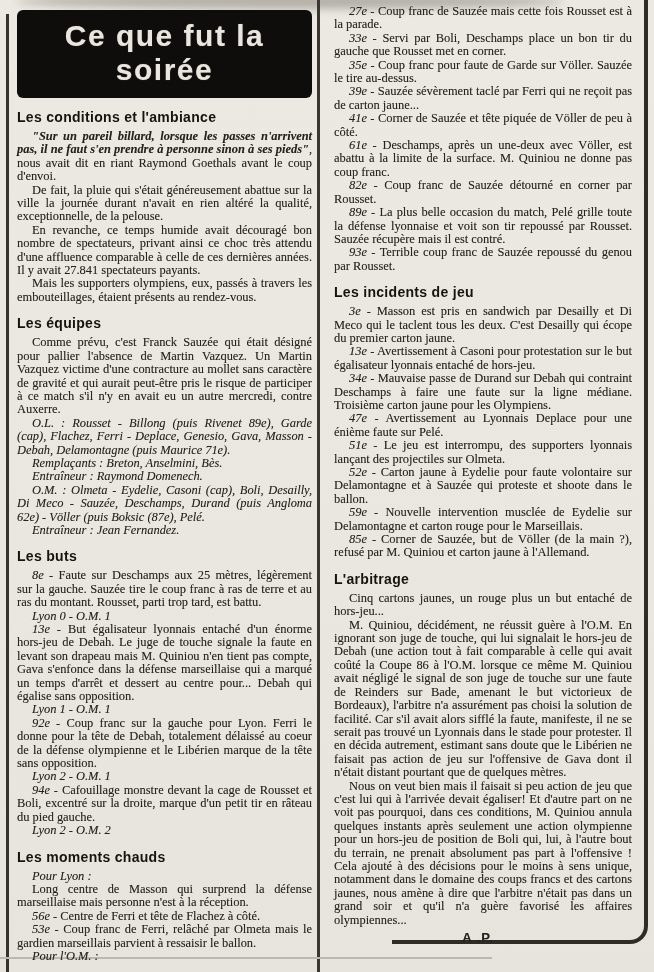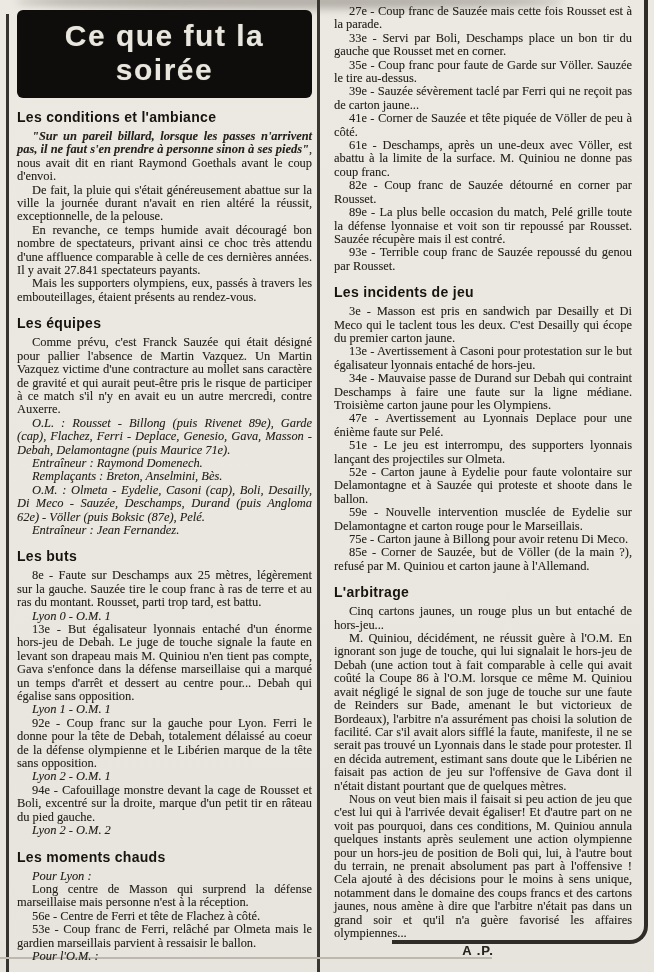--- a/index.html
+++ b/index.html
@@ -29,21 +29,21 @@
   }
   .sec{
     font-family:"Liberation Sans", sans-serif;font-weight:bold;
     font-size:14px;letter-spacing:.3px;color:#17130e;
     margin:11px 0 5px 0;
   }
   .para{
     margin:0;font-size:12.4px;line-height:13.4px;text-align:justify;
     text-indent:15px;text-shadow:.2px .2px 0 rgba(45,40,34,.3);
   }
-  .lead{}
+  .lead{font-style:italic;}
   .score{font-style:italic;}
   .subhead{font-style:italic;text-align:left;}
   .team{font-style:italic;}
   .quote-lead{font-style:italic;font-weight:bold;}
   .signature{
     font-family:"Liberation Sans", sans-serif;font-weight:bold;
     font-size:13px;letter-spacing:1px;text-align:center;
     margin:4px 10px 0 0;text-indent:0;
   }
 </style>
@@ -59,29 +59,29 @@
   <div class="fold-line"></div>
 
   <div class="col col-left">
 
     <div class="banner">
       <span>Ce que fut la soirée</span>
     </div>
 
     <div class="sec">Les conditions et l'ambiance</div>
     <p class="para"><span class="quote-lead">"Sur un pareil billard, lorsque les passes n'arrivent pas, il ne faut s'en prendre à personne sinon à ses pieds"</span><span>, nous avait dit en riant Raymond Goethals avant le coup d'envoi.</span></p>
-    <p class="para">De fait, la pluie qui s'était généreusement abattue sur la ville la journée durant n'avait en rien altéré la réussit, exceptionnelle, de la pelouse.</p>
+    <p class="para">De fait, la pluie qui s'était généreusement abattue sur la ville la journée durant n'avait en rien altéré la qualité, exceptionnelle, de la pelouse.</p>
     <p class="para">En revanche, ce temps humide avait découragé bon nombre de spectateurs, privant ainsi ce choc très attendu d'une affluence comparable à celle de ces dernières années. Il y avait 27.841 spectateurs payants.</p>
     <p class="para">Mais les supporters olympiens, eux, passés à travers les embouteillages, étaient présents au rendez-vous.</p>
 
     <div class="sec">Les équipes</div>
     <p class="para">Comme prévu, c'est Franck Sauzée qui était désigné pour pallier l'absence de Martin Vazquez. Un Martin Vazquez victime d'une contracture au mollet sans caractère de gravité et qui aurait peut-être pris le risque de participer à ce match s'il n'y en avait eu un autre mercredi, contre Auxerre.</p>
     <p class="para team">O.L. : Rousset - Billong (puis Rivenet 89e), Garde (cap), Flachez, Ferri - Deplace, Genesio, Gava, Masson - Debah, Delamontagne (puis Maurice 71e).</p>
+    <p class="para team">Remplaçants : Breton, Anselmini, Bès.</p>
     <p class="para team">Entraîneur : Raymond Domenech.</p>
-    <p class="para team">Remplaçants : Breton, Anselmini, Bès.</p>
     <p class="para team">O.M. : Olmeta - Eydelie, Casoni (cap), Boli, Desailly, Di Meco - Sauzée, Deschamps, Durand (puis Angloma 62e) - Völler (puis Boksic (87e), Pelé.</p>
     <p class="para team">Entraîneur : Jean Fernandez.</p>
 
     <div class="sec">Les buts</div>
     <p class="para"><span class="lead">8e</span><span> - Faute sur Deschamps aux 25 mètres, légèrement sur la gauche. Sauzée tire le coup franc à ras de terre et au ras du montant. Rousset, parti trop tard, est battu.</span></p>
     <p class="para score">Lyon 0 - O.M. 1</p>
     <p class="para"><span class="lead">13e</span><span> - But égalisateur lyonnais entaché d'un énorme hors-jeu de Debah. Le juge de touche signale la faute en levant son drapeau mais M. Quiniou n'en tient pas compte, Gava s'enfonce dans la défense marseillaise qui a marqué un temps d'arrêt et dessert au centre pour... Debah qui égalise sans opposition.</span></p>
     <p class="para score">Lyon 1 - O.M. 1</p>
     <p class="para"><span class="lead">92e</span><span> - Coup franc sur la gauche pour Lyon. Ferri le donne pour la tête de Debah, totalement délaissé au coeur de la défense olympienne et le Libérien marque de la tête sans opposition.</span></p>
     <p class="para score">Lyon 2 - O.M. 1</p>
@@ -110,21 +110,20 @@
     <p class="para"><span class="lead">93e</span><span> - Terrible coup franc de Sauzée repoussé du genou par Rousset.</span></p>
 
     <div class="sec">Les incidents de jeu</div>
     <p class="para"><span class="lead">3e</span><span> - Masson est pris en sandwich par Desailly et Di Meco qui le taclent tous les deux. C'est Desailly qui écope du premier carton jaune.</span></p>
     <p class="para"><span class="lead">13e</span><span> - Avertissement à Casoni pour protestation sur le but égalisateur lyonnais entaché de hors-jeu.</span></p>
     <p class="para"><span class="lead">34e</span><span> - Mauvaise passe de Durand sur Debah qui contraint Deschamps à faire une faute sur la ligne médiane. Troisième carton jaune pour les Olympiens.</span></p>
     <p class="para"><span class="lead">47e</span><span> - Avertissement au Lyonnais Deplace pour une énième faute sur Pelé.</span></p>
     <p class="para"><span class="lead">51e</span><span> - Le jeu est interrompu, des supporters lyonnais lançant des projectiles sur Olmeta.</span></p>
     <p class="para"><span class="lead">52e</span><span> - Carton jaune à Eydelie pour faute volontaire sur Delamontagne et à Sauzée qui proteste et shoote dans le ballon.</span></p>
     <p class="para"><span class="lead">59e</span><span> - Nouvelle intervention musclée de Eydelie sur Delamontagne et carton rouge pour le Marseillais.</span></p>
-    <p class="para"><span class="lead">75e</span><span> - Carton jaune à Billong pour avoir retenu Di Meco.</span></p>
     <p class="para"><span class="lead">85e</span><span> - Corner de Sauzée, but de Völler (de la main ?), refusé par M. Quiniou et carton jaune à l'Allemand.</span></p>
 
     <div class="sec">L'arbitrage</div>
     <p class="para">Cinq cartons jaunes, un rouge plus un but entaché de hors-jeu...</p>
     <p class="para">M. Quiniou, décidément, ne réussit guère à l'O.M. En ignorant son juge de touche, qui lui signalait le hors-jeu de Debah (une action tout à fait comparable à celle qui avait coûté la Coupe 86 à l'O.M. lorsque ce même M. Quiniou avait négligé le signal de son juge de touche sur une faute de Reinders sur Bade, amenant le but victorieux de Bordeaux), l'arbitre n'a assurément pas choisi la solution de facilité. Car s'il avait alors sifflé la faute, manifeste, il ne se serait pas trouvé un Lyonnais dans le stade pour protester. Il en décida autrement, estimant sans doute que le Libérien ne faisait pas action de jeu sur l'offensive de Gava dont il n'était distant pourtant que de quelques mètres.</p>
     <p class="para">Nous on veut bien mais il faisait si peu action de jeu que c'est lui qui à l'arrivée devait égaliser! Et d'autre part on ne voit pas pourquoi, dans ces conditions, M. Quiniou annula quelques instants après seulement une action olympienne pour un hors-jeu de position de Boli qui, lui, à l'autre bout du terrain, ne prenait absolument pas part à l'offensive ! Cela ajouté à des décisions pour le moins à sens unique, notamment dans le domaine des coups francs et des cartons jaunes, nous amène à dire que l'arbitre n'était pas dans un grand soir et qu'il n'a guère favorisé les affaires olympiennes...</p>
     <p class="para signature">A .P.</p>
   </div>
 
 </div>

